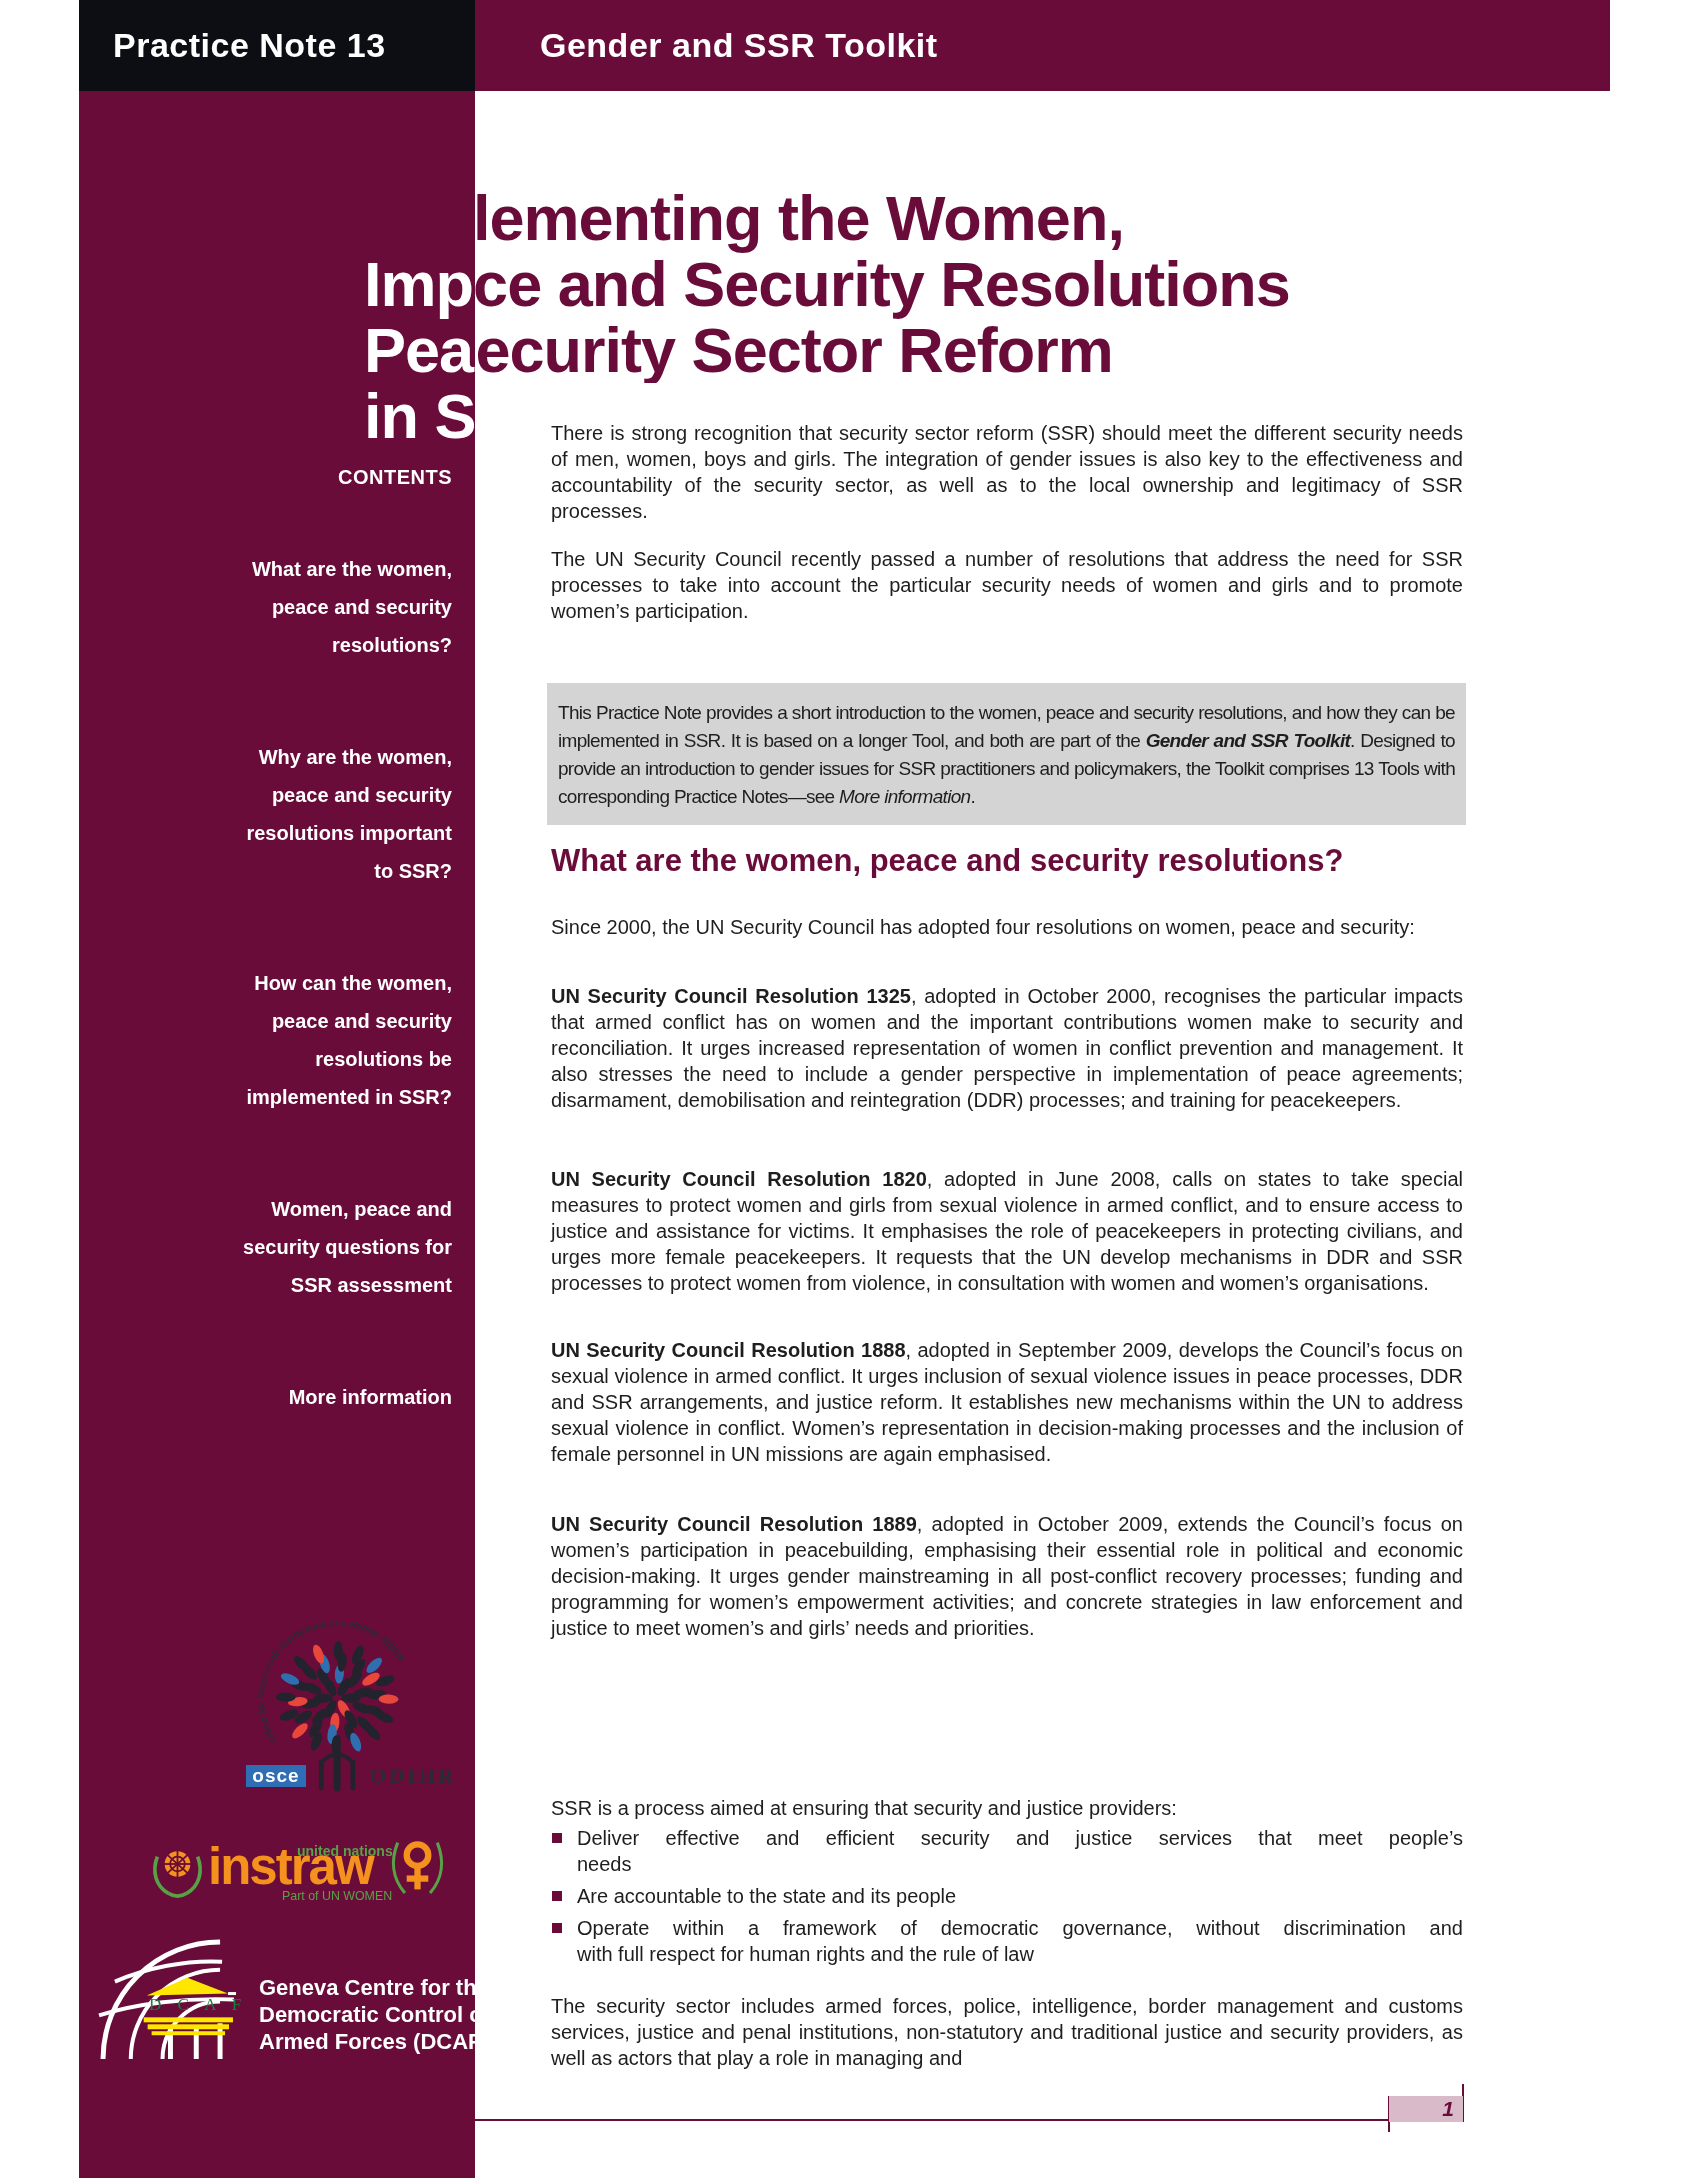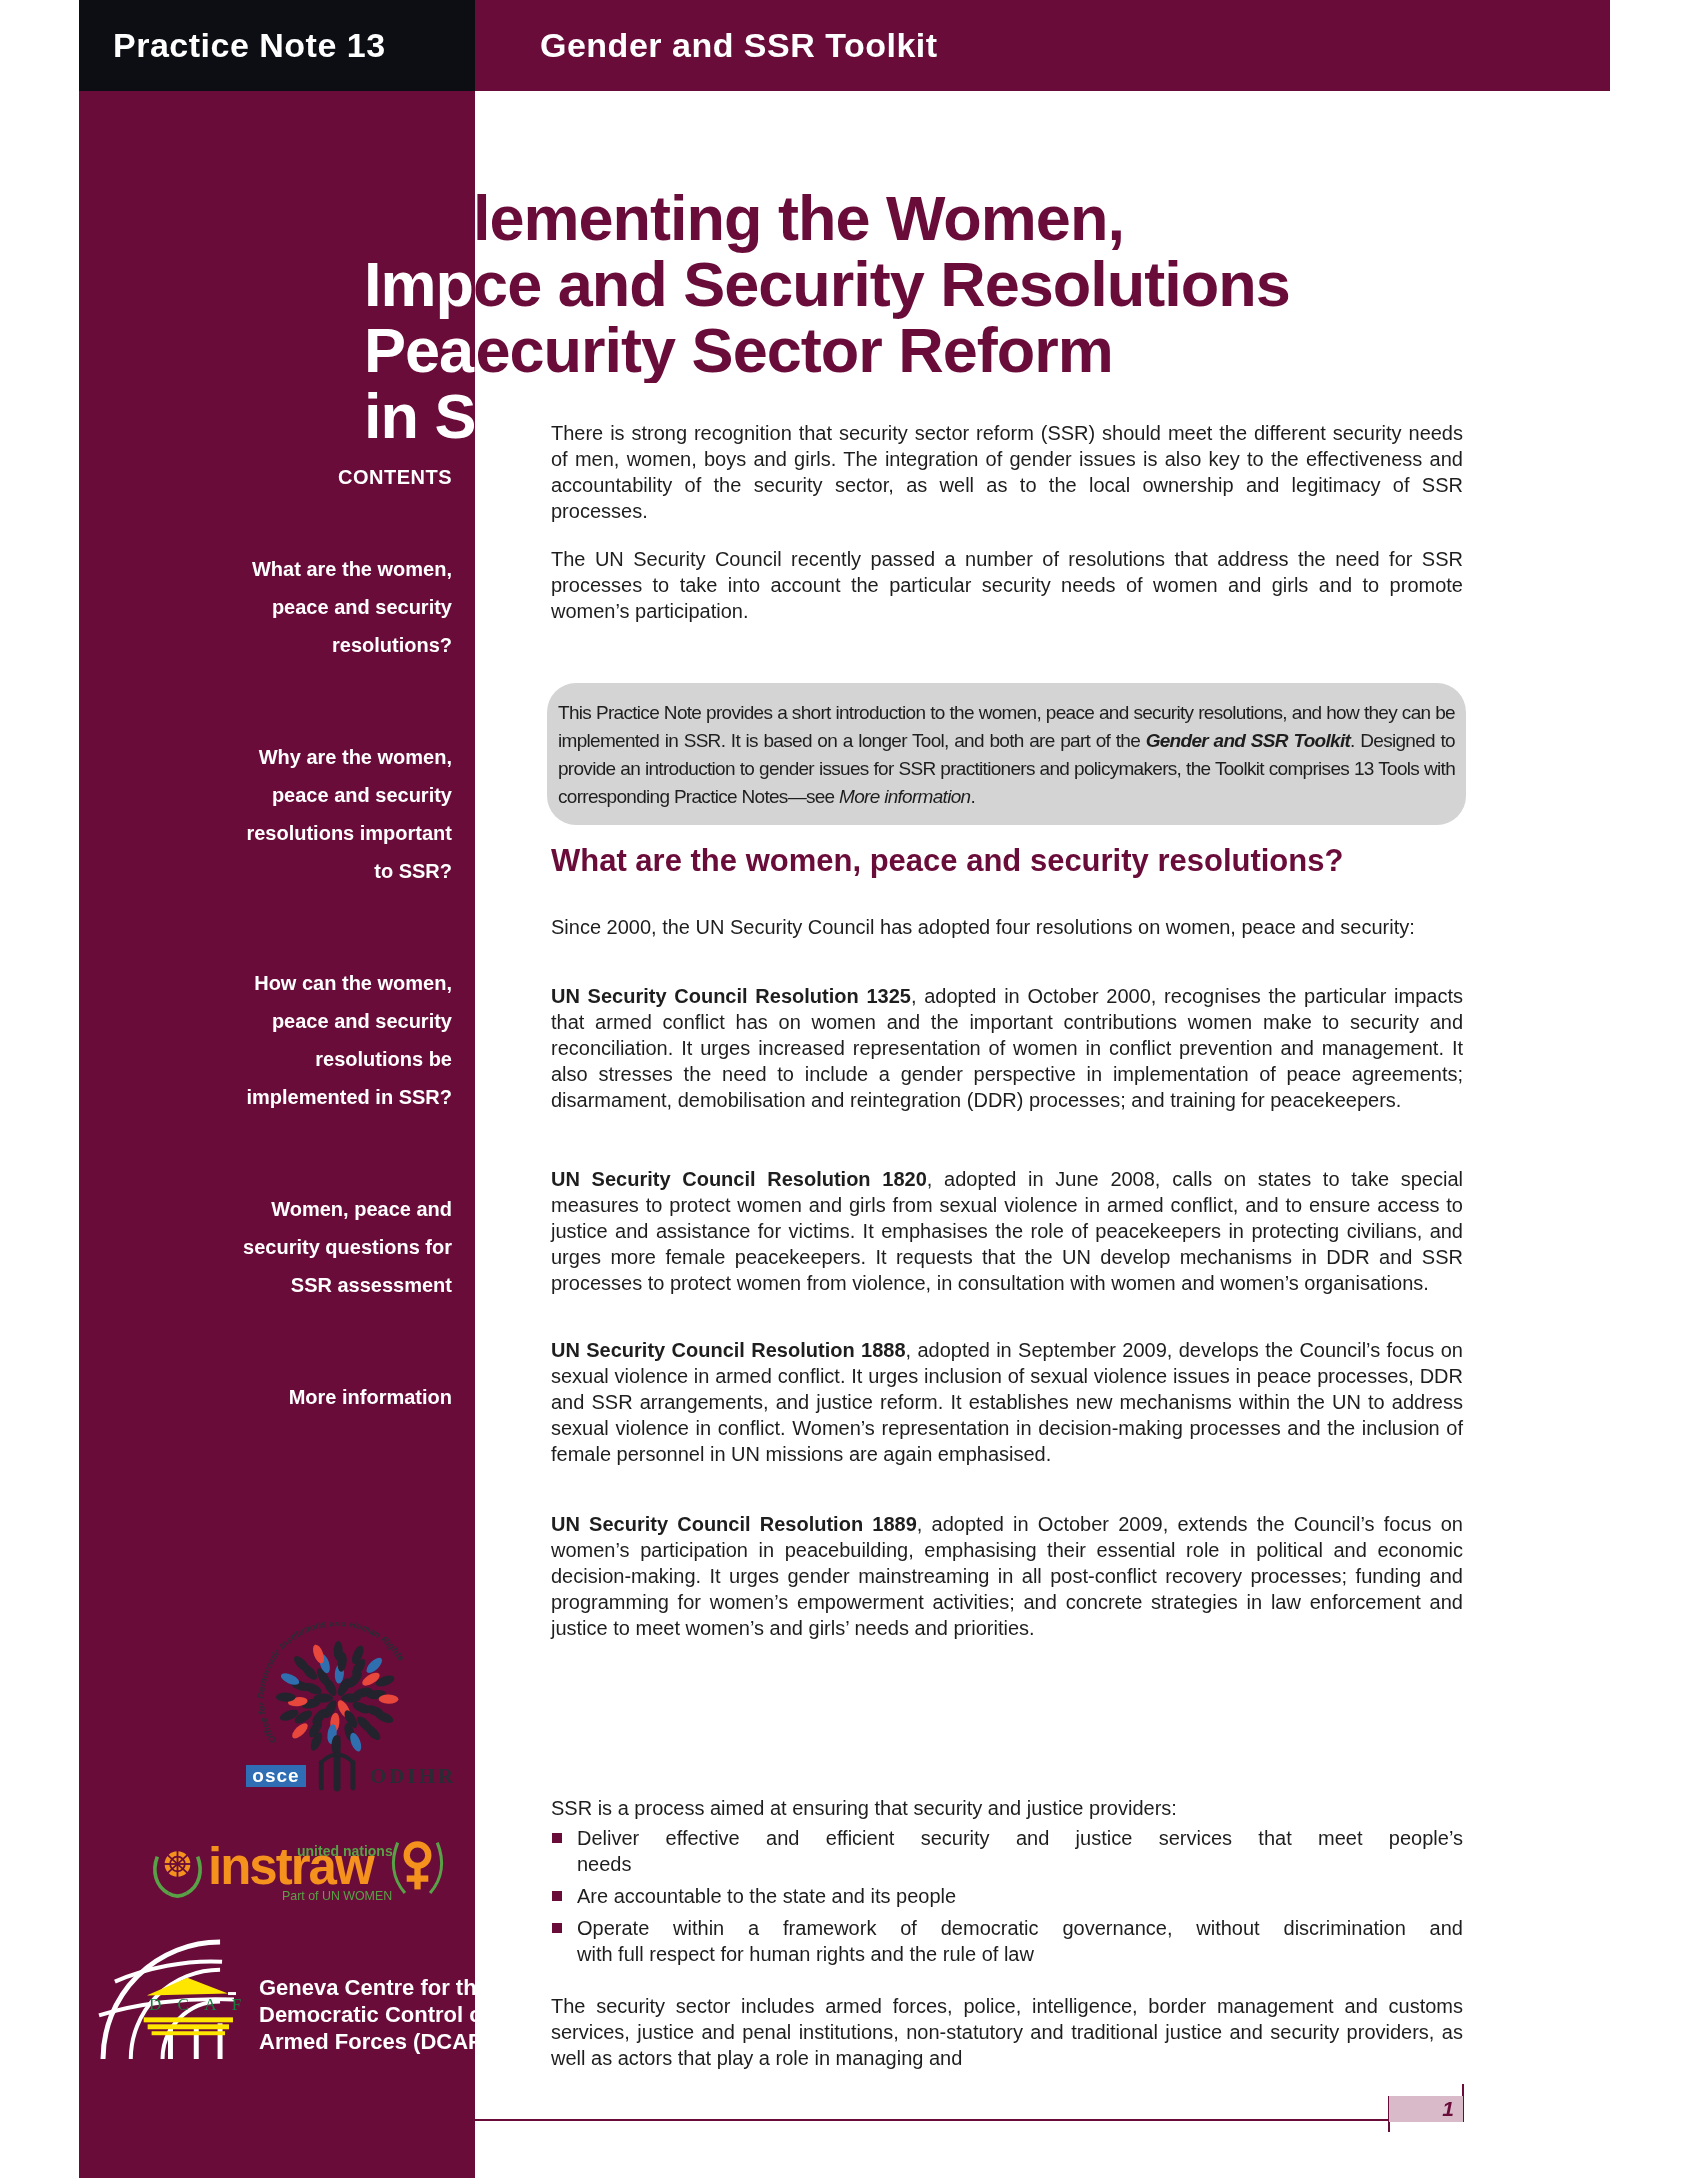--- a/index.html
+++ b/index.html
@@ -25,21 +25,21 @@
   
   .contents{position:absolute;left:89px;top:420px;width:363px;text-align:right;color:#fff;
             font-weight:bold;font-size:20px;line-height:38px;white-space:pre-line;}
   .c-head{margin-bottom:16px;letter-spacing:0.5px;}
   .c-item{margin-bottom:36px;}
   
   .blk{position:absolute;left:551px;width:912px;}
   .body{font-size:20px;line-height:26px;text-align:justify;margin:0;color:var(--ink);}
   .note{background:#d4d4d4;margin-left:-4px;width:919px;box-sizing:border-box;
         padding:16px 11px 14px 11px;font-size:19px;line-height:28px;letter-spacing:-0.7px;
-        text-align:justify;color:var(--ink);border-radius:29px;}
+        text-align:justify;color:var(--ink);}
   .bi{font-weight:bold;font-style:italic;}
   .sec-head{font-size:31px;line-height:36px;font-weight:bold;color:var(--maroon);margin:0;}
   .pre{white-space:pre-line;}
   .bullet{position:relative;padding-left:26px;margin-bottom:6px;font-size:20px;line-height:26px;color:var(--ink);}
   .bullet::before{content:"";position:absolute;left:1px;top:8px;width:10px;height:10px;background:var(--maroon);}
   .bl{display:block;}
   .just{text-align:justify;text-align-last:justify;}
   
   .tree-svg{position:absolute;left:236px;top:1622px;}
   .osce-tag{position:absolute;left:246px;top:1765px;width:60px;height:22px;background:#2f6eb5;

